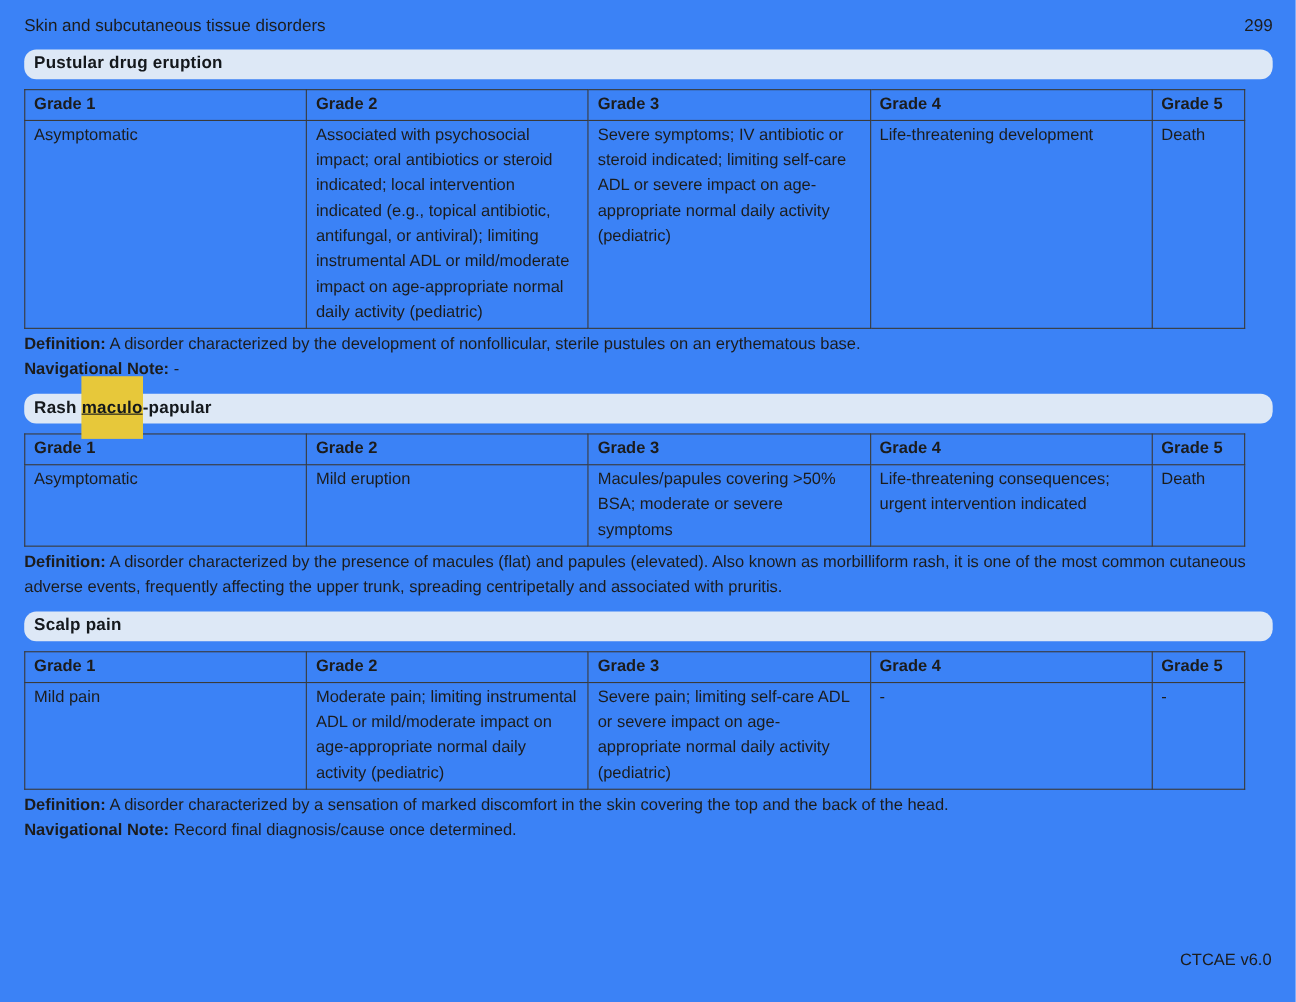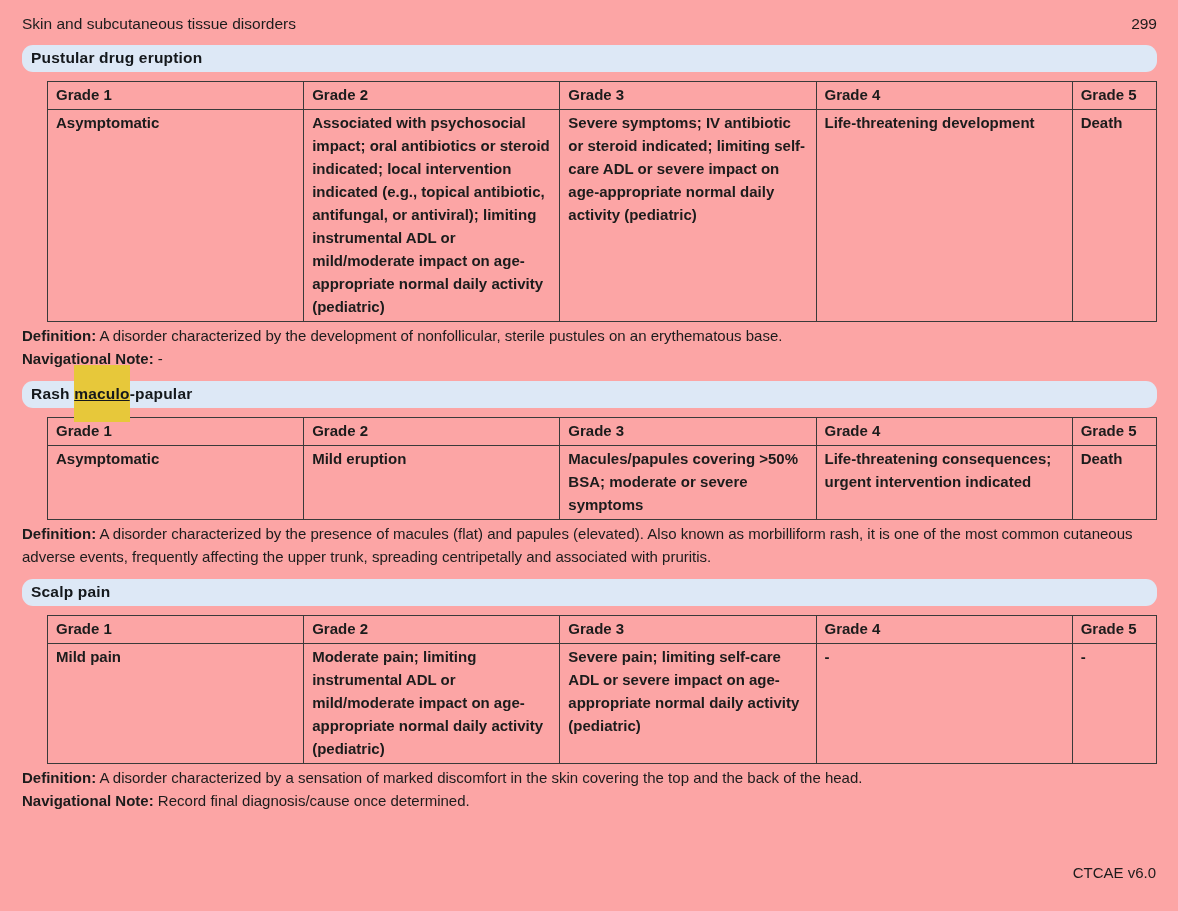--- a/index.html
+++ b/index.html
@@ -1,41 +1,41 @@
 <!DOCTYPE html>
 <html><head>
 <meta charset="utf-8">
 <style>
   html, body { margin: 0; padding: 0; background: #ffffff; }
   .page {
     width: 1178px; height: 911px; box-sizing: border-box;
     padding: 15px 21px 0 22px; position: relative;
     font-family: "Liberation Sans", "DejaVu Sans", sans-serif;
-    color: #1c1c1c; background: #fca5a5; overflow: hidden;
+    color: #1c1c1c; background: #3b82f6; overflow: hidden;
   }
   .doc-header {
     display: flex; justify-content: space-between; align-items: baseline;
     font-size: 15.5px; margin-bottom: 12px;
   }
   .section { margin-bottom: 11px; }
   .section-bar {
     background: #dde8f6; font-weight: bold; font-size: 15.5px;
     padding: 4px 9px 5px 9px; margin-bottom: 9px; color: #14181c;
     letter-spacing: 0.2px;
     border-radius: 11px;
   }
   .hl { background: #e7c83a; padding: 20px 0; text-decoration: underline; }
   table.grade-table {
     border-collapse: collapse; table-layout: fixed;
-    margin-left: 25px; width: calc(100% - 25px);
+    width: calc(100% - 25px);
     font-size: 15px; margin-bottom: 3px;
   }
   table.grade-table th, table.grade-table td {
     border: 1px solid #3a3a3a; text-align: left; vertical-align: top;
-    padding: 1px 8px 3px 8px; line-height: 23px; overflow: hidden; font-weight: bold;
+    padding: 1px 8px 3px 8px; line-height: 23px; overflow: hidden;
   }
   table.grade-table th { font-weight: bold; }
   col.c-wide { width: 23.1%; }
   col.c-narrow { width: 7.6%; }
   .notes { font-size: 15px; line-height: 22.5px; margin-top: 2px; }
   .notes b { font-weight: bold; margin-top: 36px; }
   .footer {
     position: absolute; right: 22px; bottom: 30px; font-size: 15px; text-align: center;
   }
 </style>

